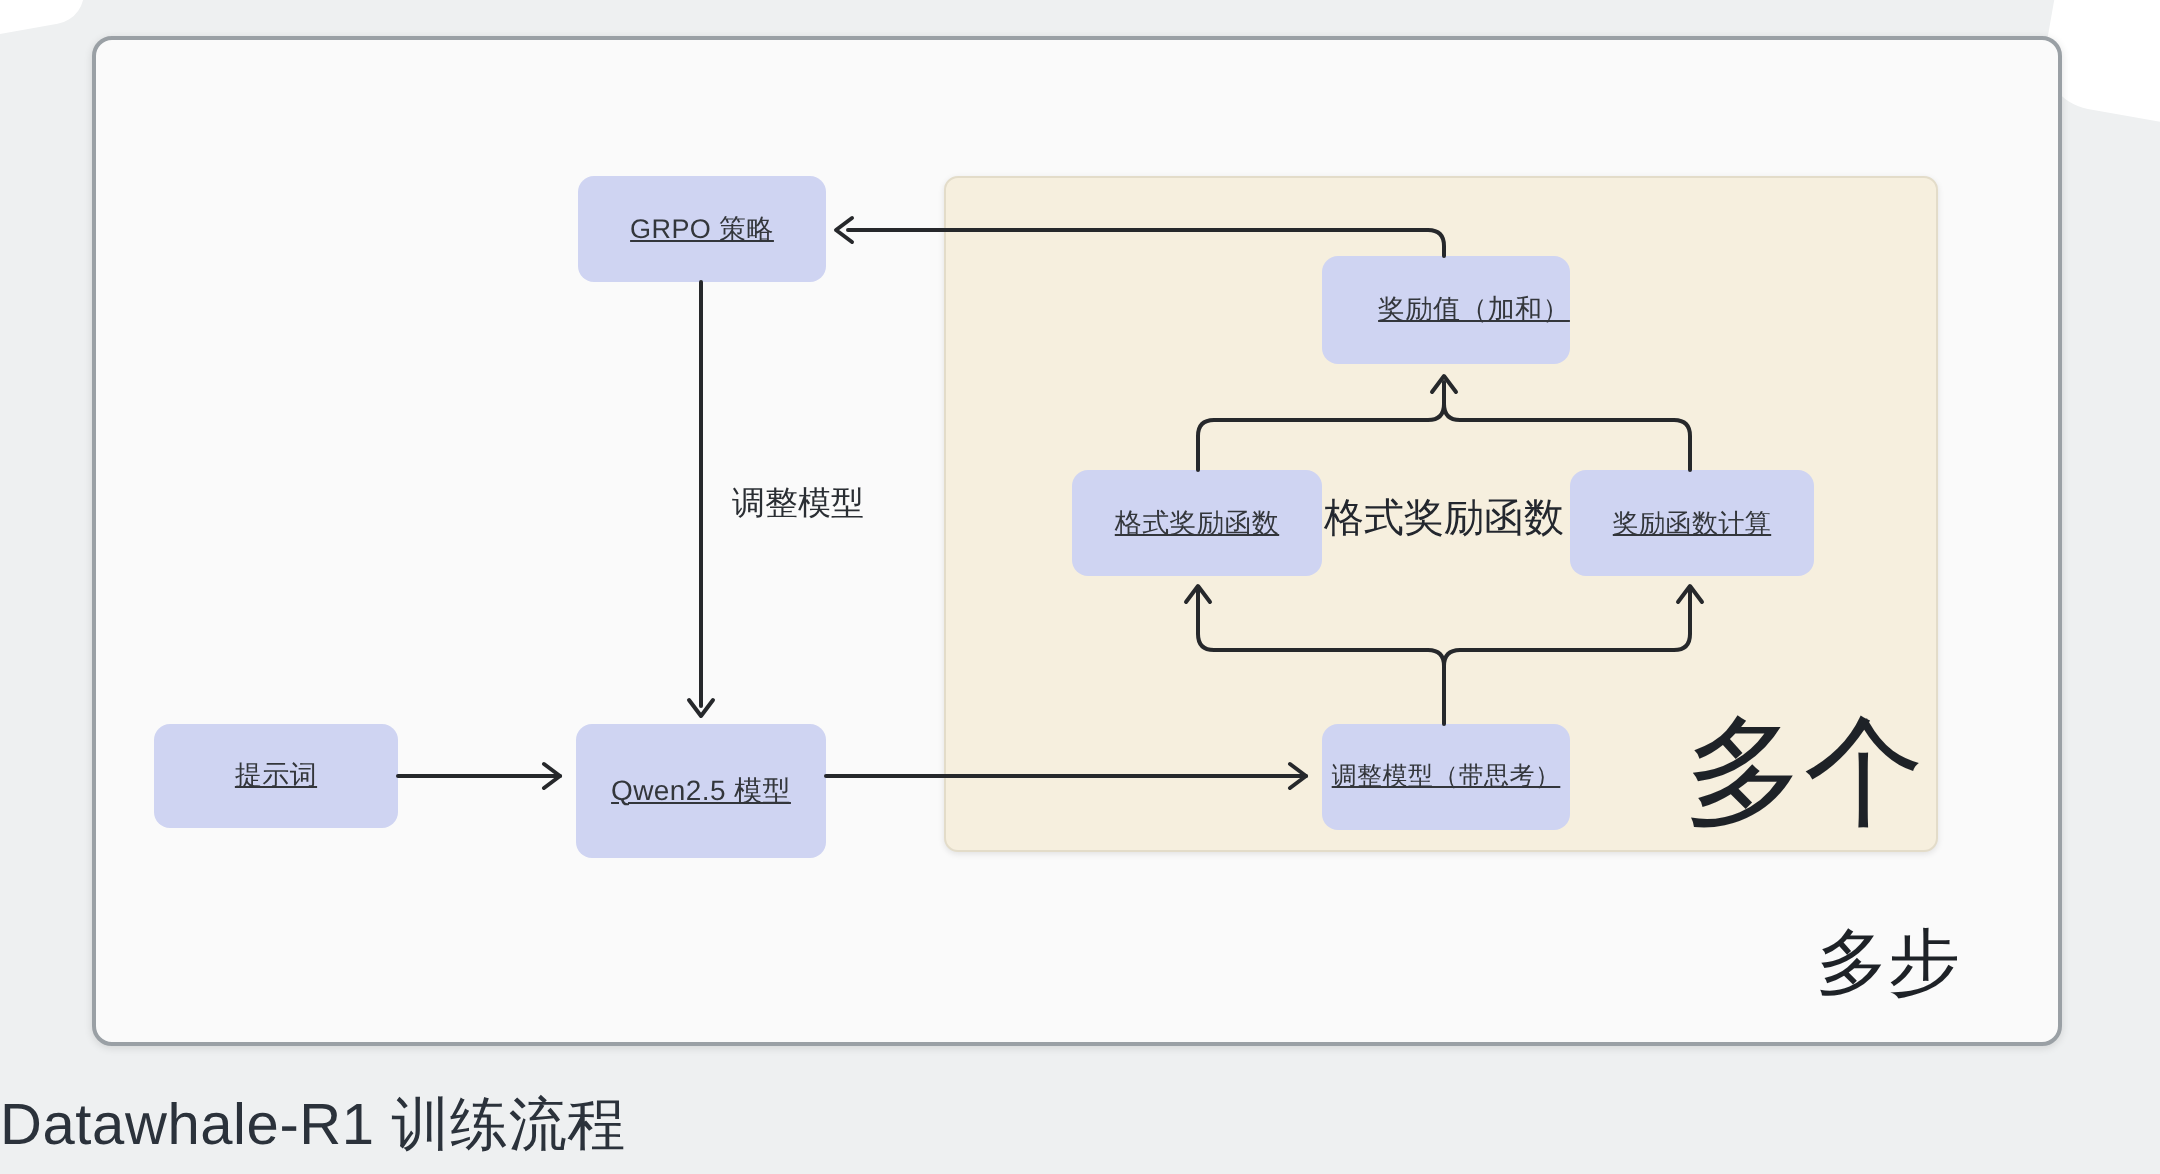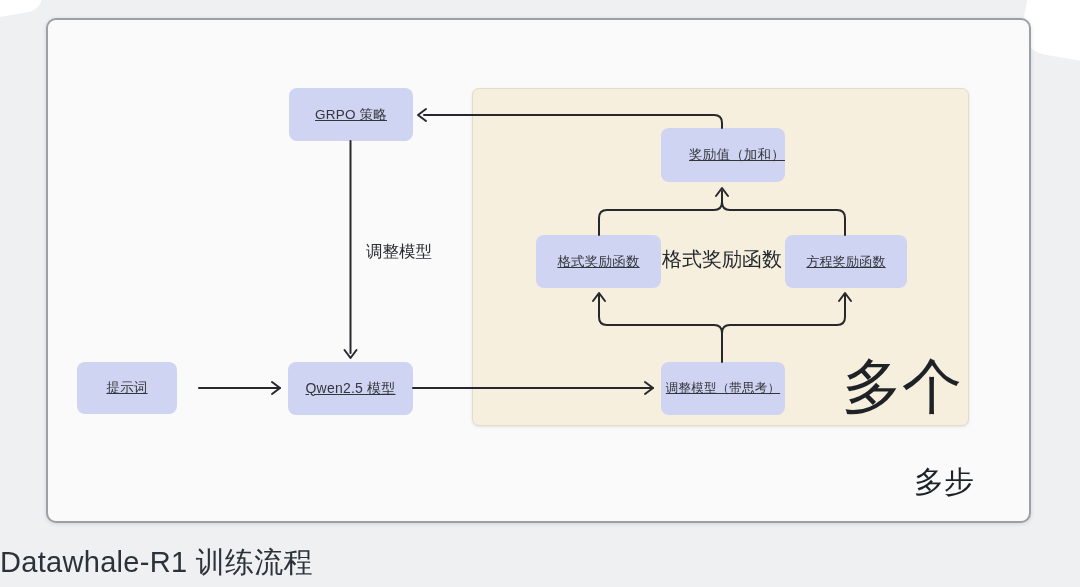--- a/index.html
+++ b/index.html
@@ -20,30 +20,30 @@
   .group{position:absolute;left:472px;top:88px;width:497px;height:338px;background:var(--group_bg);
          border:1px solid var(--group_border);border-radius:7px;z-index:2;
          box-shadow:0 1px 3px rgba(0,0,0,.10);}
   .node{position:absolute;background:var(--node_bg);border-radius:8px;z-index:3;
         display:flex;align-items:center;justify-content:center;
         color:var(--node_text);font-size:13.5px;letter-spacing:.2px;white-space:nowrap;text-decoration:underline;}
   .node.grpo{left:289px;top:88px;width:124px;height:53px;}
   .node.reward{left:661px;top:128px;width:124px;height:54px;padding-left:28px;}
   .node.fmt{left:536px;top:235px;width:125px;height:53px;text-align:center;}
   .node.equ{left:785px;top:235px;width:122px;height:53px;font-size:13px;}
-  .node.prompt{left:77px;top:362px;width:100px;height:52px;}
-  .node.qwen{left:288px;top:362px;width:125px;height:53px;font-size:14px;text-align:center;}
+  .node.prompt{left:77px;top:362px;width:122px;height:52px;}
+  .node.qwen{left:288px;top:362px;width:125px;height:67px;font-size:14px;text-align:center;}
   .node.answer{left:661px;top:362px;width:124px;height:53px;font-size:12.5px;}
   svg.wires{position:absolute;left:0;top:0;width:1080px;height:587px;z-index:4;pointer-events:none;}
   svg.wires path{stroke:var(--arrow);stroke-width:2;fill:none;stroke-linecap:round;stroke-linejoin:round;}
   .flabel{position:absolute;transform:translate(-50%,-50%);white-space:nowrap;color:var(--label_text);z-index:5;}
   .flabel.adjust{left:351px;top:252px;font-size:16.5px;background:var(--canvas_bg);padding:3px 6px;margin-left:48px;}
   .flabel.calc{left:722px;top:259px;font-size:20px;color:#23272e;}
   .flabel.multiple{left:902px;top:387px;font-size:60px;color:#1e2227;}
-  .flabel.multistep{left:944px;top:482px;font-size:30px;color:#1e2227;}
+  .flabel.multistep{left:944px;top:482px;font-size:36px;color:#1e2227;}
   .title{position:absolute;left:0;top:543px;width:1080px;text-align:left;z-index:5;
          font-size:29px;font-weight:500;color:var(--title_text);letter-spacing:.3px;}
 </style>
 </head>
 <body>
 
 <div class="stage">
 
   <div class="corner tl"></div>
   <div class="corner tr"></div>
@@ -55,21 +55,21 @@
   <div class="node grpo">
     <span>GRPO 策略</span>
   </div>
   <div class="node reward">
     <span>奖励值（加和）</span>
   </div>
   <div class="node fmt">
     <span>格式奖励函数</span>
   </div>
   <div class="node equ">
-    <span>方程奖励函数</span>
+    <span>奖励函数计算</span>
   </div>
   <div class="node prompt">
     <span>提示词</span>
   </div>
   <div class="node qwen">
     <span>Qwen2.5 模型</span>
   </div>
   <div class="node answer">
     <span>调整模型（带思考）</span>
   </div>

